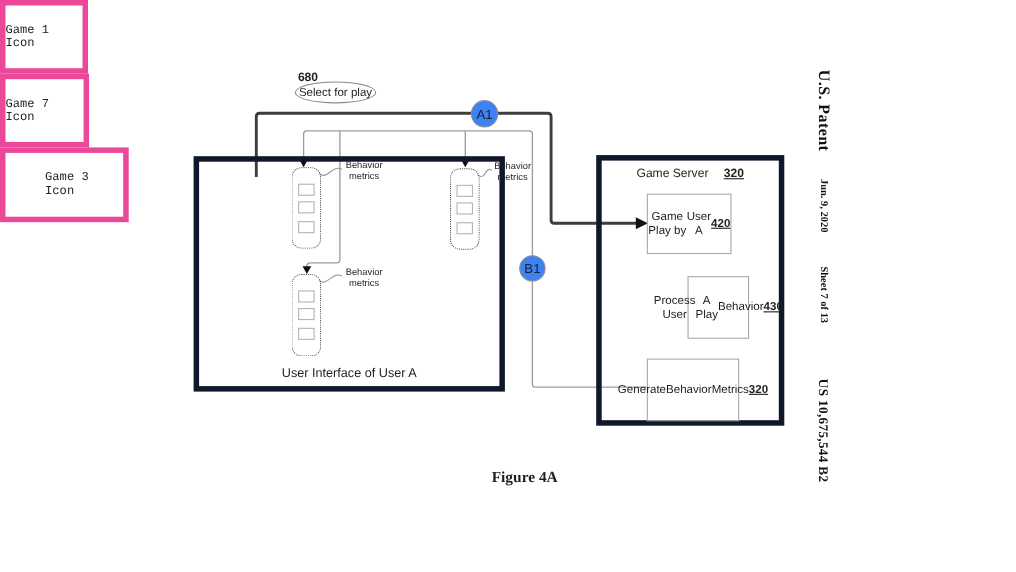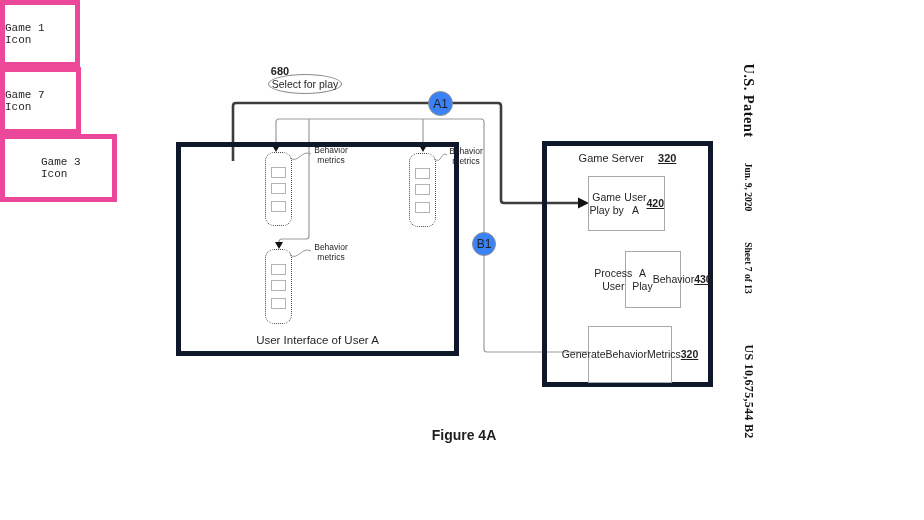--- a/index.html
+++ b/index.html
@@ -116,20 +116,20 @@
     <div class="refnum">430</div>
   </div>
 
   <div class="srvbox" style="left:588px;top:326px;width:84px;height:57px;">
     <div>Generate</div>
     <div>Behavior</div>
     <div>Metrics</div>
     <div class="refnum">320</div>
   </div>
 
-  <div class="figlabel" style="left:354px;top:427px;width:220px;">Figure 4A</div>
+  <div class="figlabel" style="left:367px;top:427px;width:220px;font-family:Liberation Serif, serif;">Figure 4A</div>
 
   <div class="vtext" style="left:668px;top:92px;width:160px;font-size:14.5px;letter-spacing:0.4px;">U.S. Patent</div>
   <div class="vtext" style="left:688px;top:182px;width:120px;font-size:9.5px;">Jun. 9, 2020</div>
   <div class="vtext" style="left:688px;top:263px;width:120px;font-size:9.5px;">Sheet 7 of 13</div>
   <div class="vtext" style="left:668px;top:384px;width:160px;font-size:12px;letter-spacing:0.3px;">US 10,675,544 B2</div>
 
 </div>
 
 </body></html>

